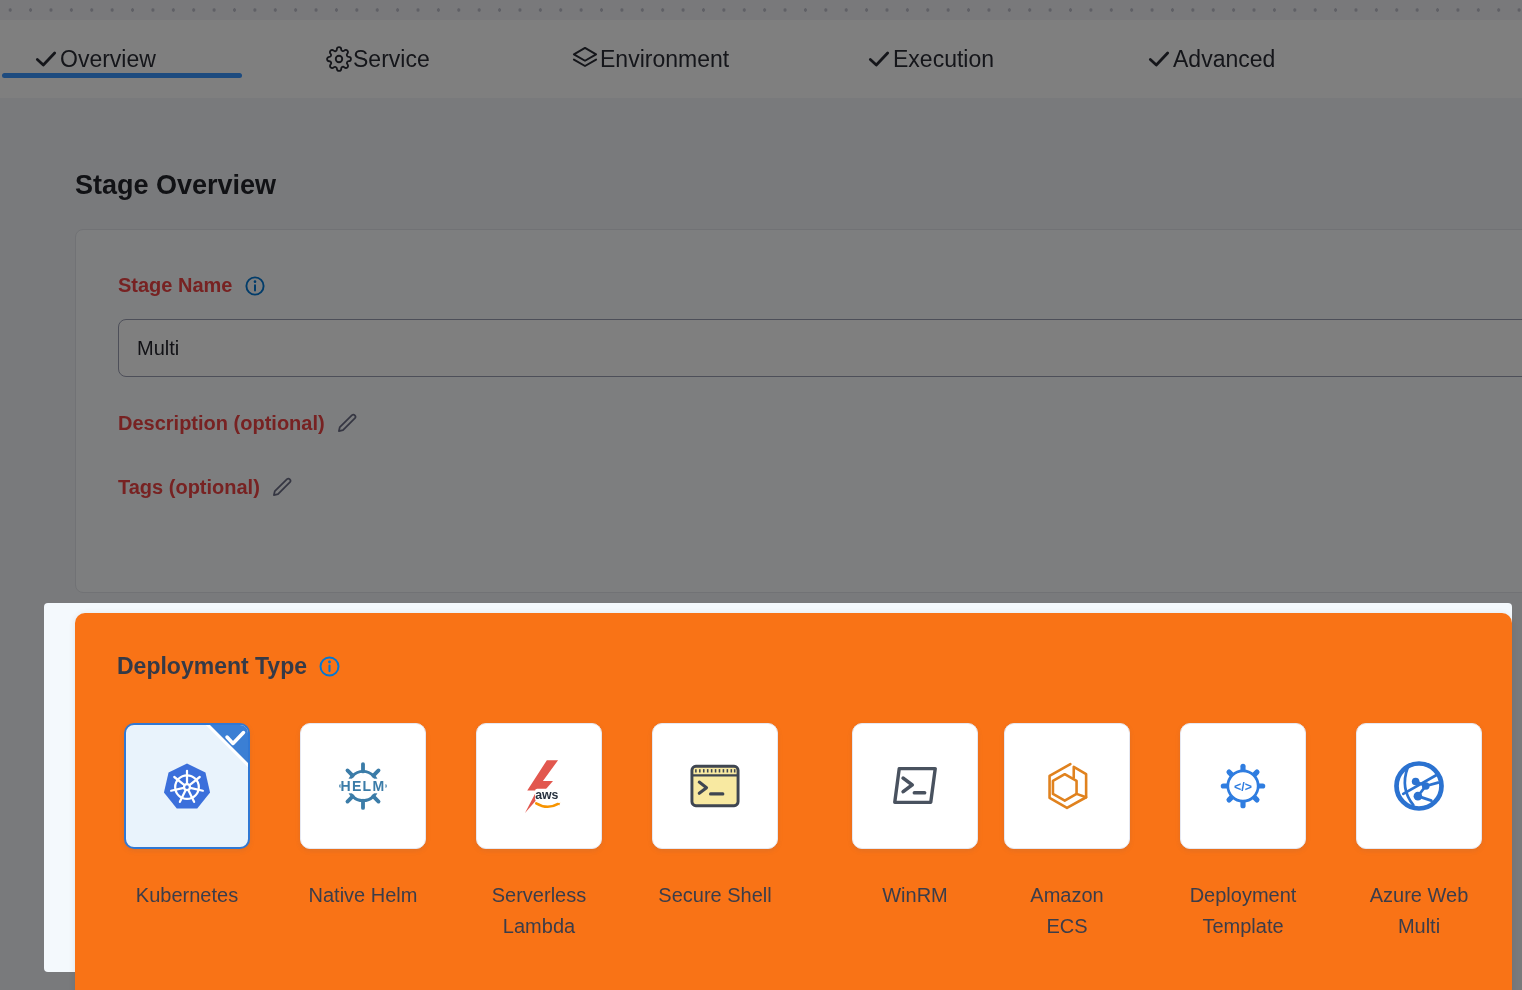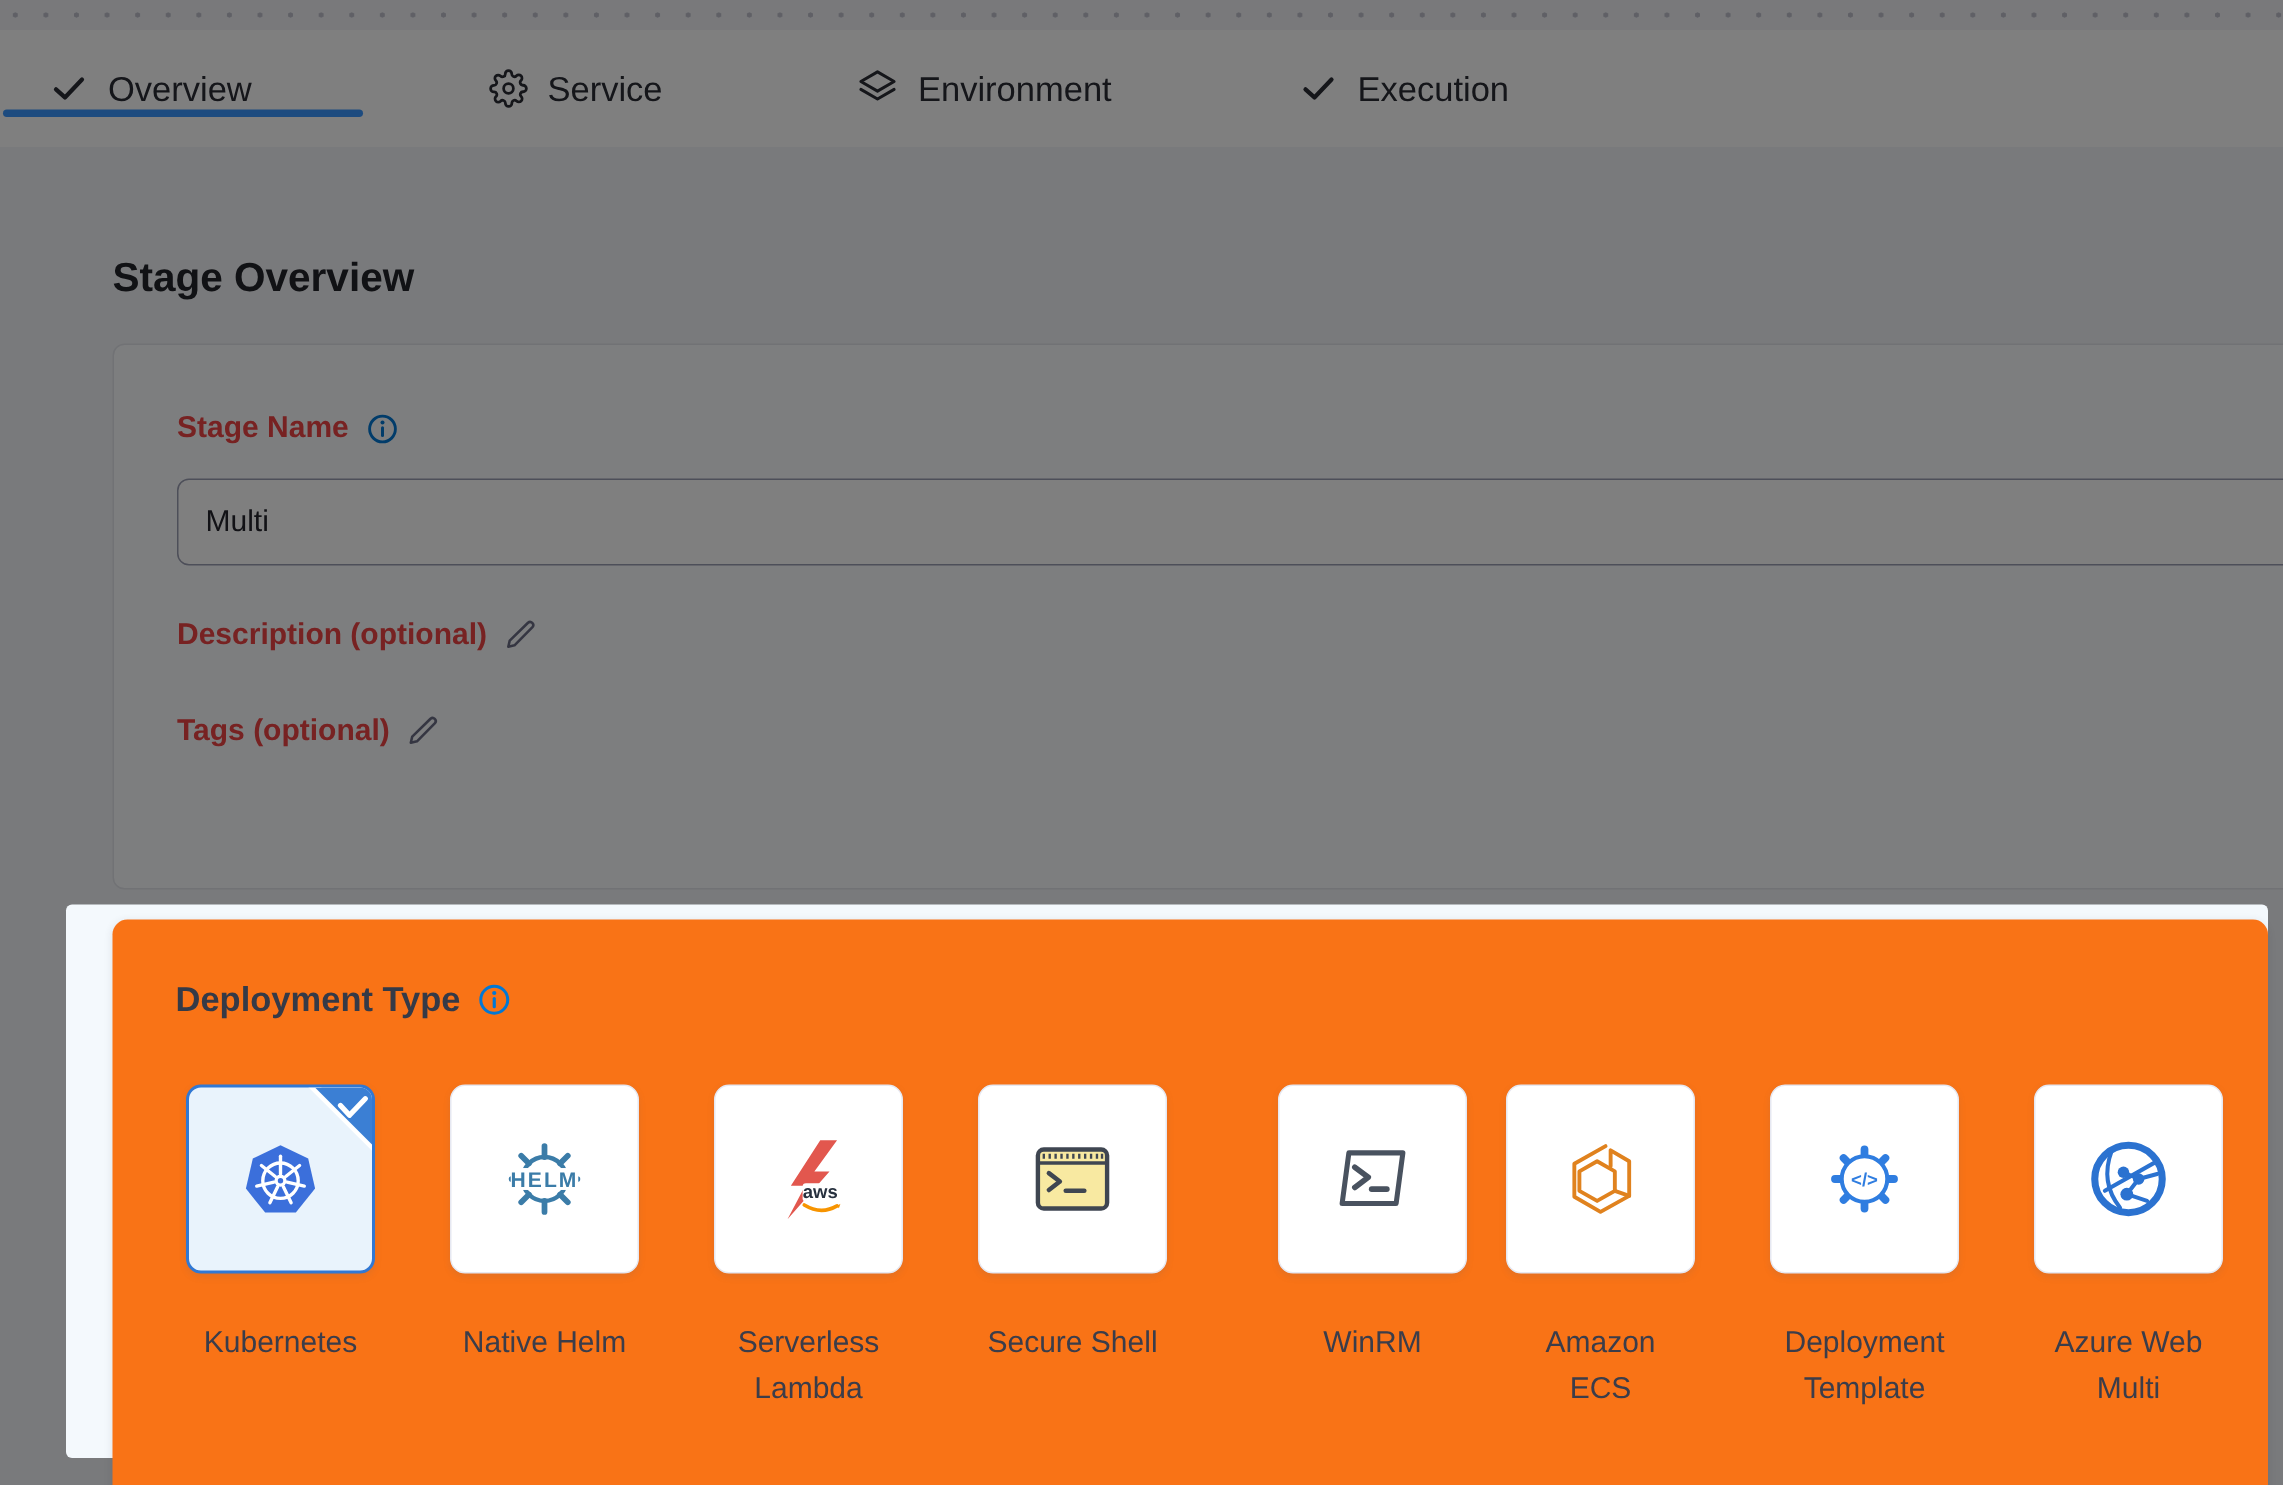--- a/index.html
+++ b/index.html
@@ -7,21 +7,21 @@
           font-family:"Liberation Sans",sans-serif;background:#f3f5f8;}
 
   
   .canvas-strip{position:absolute;left:0;top:0;width:1522px;height:20px;background-color:#f2f3f7;
     background-image:radial-gradient(circle,#c0c1cc 1.6px,transparent 1.9px);
     background-size:20.4px 20.4px;background-position:0 0;}
 
   
   .tabbar{position:absolute;left:0;top:20px;width:1522px;height:78px;background:#ffffff;
           border-bottom:1px solid #e3e5ea;}
-  .tab{position:absolute;top:0;height:78px;display:flex;align-items:center;gap:13px;
+  .tab{position:absolute;top:0;height:78px;display:flex;align-items:center;gap:1px;
        font-size:23px;font-weight:500;color:#2a2c35;cursor:pointer;white-space:nowrap;}
   .tab svg{flex:0 0 auto;}
   .tab-underline{position:absolute;left:2px;top:73px;width:240px;height:5px;border-radius:3px;
        background:#3a96fe;}
 
   
   .content{position:absolute;left:0;top:98px;width:1522px;height:892px;background:#f3f5f8;padding-left:40px;}
   .page-title{position:absolute;left:75px;top:72px;margin:0;font-size:27px;font-weight:700;color:#23242b;}
 
   .stage-panel{position:absolute;left:75px;top:131px;width:1470px;height:364px;background:#fafcfe;
@@ -76,20 +76,26 @@
           <polygon points="12 2.5 21.5 8 12 13.5 2.5 8"></polygon>
           <polyline points="2.5 12.5 12 18 21.5 12.5"></polyline>
         </svg>
       <span>Environment</span>
     </div>
     <div class="tab" style="left:866px">
       <svg width="26" height="26" viewBox="0 0 24 24" fill="none" stroke="#2a2c35" stroke-width="2.6" stroke-linecap="round" stroke-linejoin="round">
           <polyline points="4 12.5 9.5 17.5 20 6.5"></polyline>
         </svg>
       <span>Execution</span>
+    </div>
+    <div class="tab" style="left:1146px">
+      <svg width="26" height="26" viewBox="0 0 24 24" fill="none" stroke="#2a2c35" stroke-width="2.6" stroke-linecap="round" stroke-linejoin="round">
+          <polyline points="4 12.5 9.5 17.5 20 6.5"></polyline>
+        </svg>
+      <span>Advanced</span>
     </div>
   </nav>
   <div class="tab-underline"></div>
 
   <main class="content">
     <h1 class="page-title">Stage Overview</h1>
 
     <section class="stage-panel">
       <div class="field-row" style="left:42px;top:44px">
         <span class="field-label">Stage Name</span>

